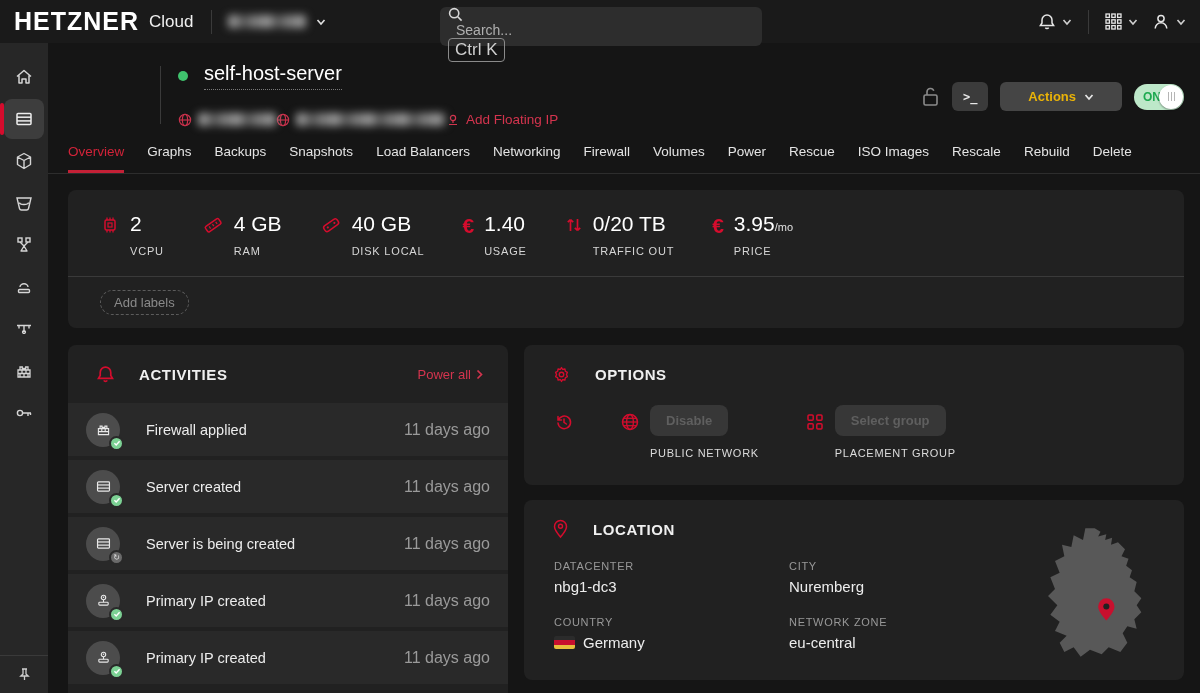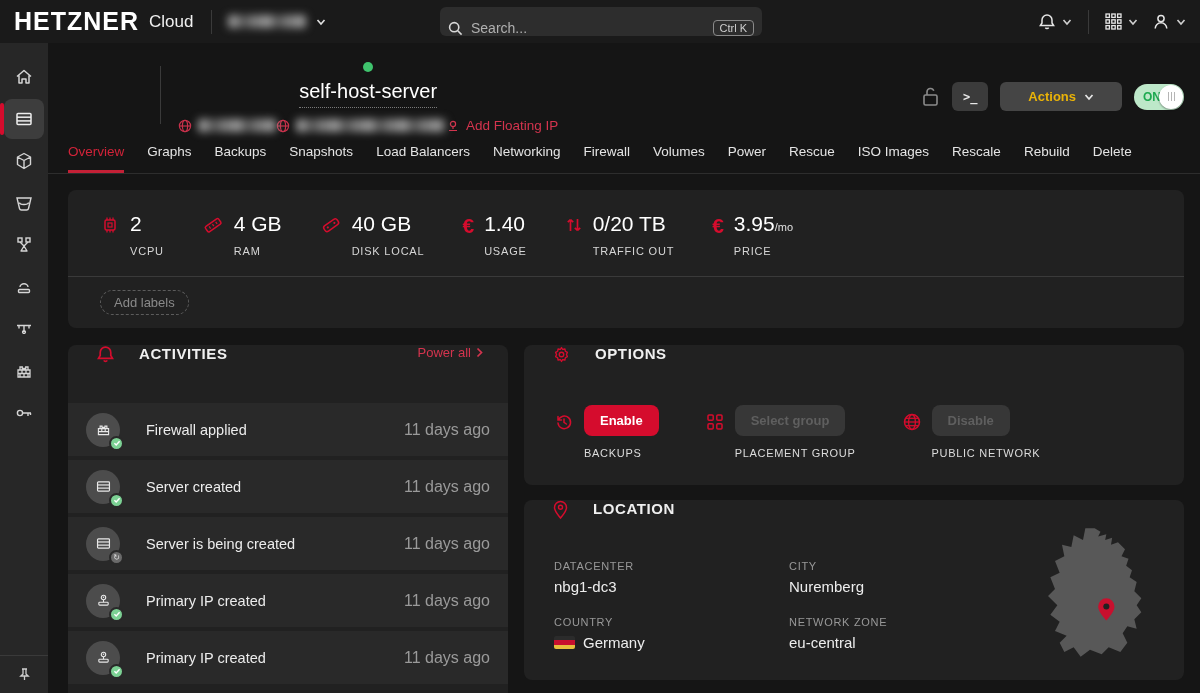--- a/index.html
+++ b/index.html
@@ -10,25 +10,25 @@
   .topbar { position:absolute; top:0; left:0; width:1200px; height:43px; background:#1a1a1a;
             display:flex; align-items:center; }
   .brand { margin-left:14px; color:#fff; font-size:25px; font-weight:800; letter-spacing:1px; }
   .brand-suffix { margin-left:10px; color:#f0f0f0; font-size:17px; font-weight:400; }
   .topbar-divider { width:1px; height:24px; background:#3a3a3a; margin:0 16px 0 18px; }
   .project-select { display:flex; align-items:center; gap:10px; cursor:pointer; }
   .blurred { display:inline-block; border-radius:3px; filter:blur(4px);
              background:repeating-linear-gradient(90deg,#9a9a9a 0 10px,#5f5f5f 10px 22px,#828282 22px 34px); }
   .blur-project { width:78px; height:13px; }
   .chev { width:10px; height:10px; }
-  .search-box { position:absolute; left:440px; top:7px; width:322px; height:29px; background:#2d2d2d;
-                border-radius:6px; display:flex; align-items:flex-end; padding:0 8px; cursor:text; }
+  .search-box { position:absolute; left:440px; top:7px; width:322px; height:39px; background:#2d2d2d;
+                border-radius:6px; display:flex; align-items:flex-start; padding:0 8px; cursor:text;flex-direction:column; }
   .search-box svg { flex:0 0 auto; }
   .search-placeholder { margin-left:8px; color:#b0b0b0; font-size:14px; flex:1; }
-  .kbd { border:1px solid #8a8a8a; border-radius:4px; color:#cfcfcf; font-size:11px; padding:1px 6px; }
+  .kbd { border:1px solid #8a8a8a; border-radius:4px; color:#cfcfcf; font-size:17px; padding:1px 6px; }
   .topbar-right { position:absolute; right:14px; top:0; height:43px; display:flex; align-items:center; gap:14px; }
   .tb-item { display:flex; align-items:center; gap:6px; cursor:pointer; }
 
   
   .sidebar { position:absolute; top:43px; left:0; width:48px; height:650px; background:#272727;
              display:flex; flex-direction:column; align-items:center; padding-top:14px; }
   .side-item { position:relative; width:40px; height:40px; margin-bottom:2px; display:flex;
                align-items:center; justify-content:center; border-radius:8px; cursor:pointer; }
   .side-item.active { background:#3d3d3d; }
   .side-item.active::before { content:""; position:absolute; left:-4px; top:4px; width:4px; height:32px;
@@ -38,24 +38,24 @@
 
   
   .srv-header { position:absolute; left:68px; top:58px; }
   .srv-type { color:#fff; font-size:33px; font-weight:500; letter-spacing:0.5px; }
   .srv-id { margin-top:4px; color:#9a9a9a; font-size:12px; display:flex; align-items:center; gap:2px; }
   .blur-id { width:58px; height:11px; }
   .srv-name-col { position:absolute; left:178px; top:62px; border-left:1px solid #3a3a3a; margin-left:-18px;
                   padding-left:18px; }
   .srv-name-col { border:none; }
   .hdr-vdivider { position:absolute; left:160px; top:66px; width:1px; height:58px; background:#3a3a3a; }
-  .name-row { display:flex; align-items:center; gap:8px;flex-direction:column; }
+  .name-row { display:flex; align-items:center; gap:16px; }
   .status-dot { width:10px; height:10px; border-radius:50%; background:#3fc36d; }
   .srv-name { color:#fff; font-size:20px; font-weight:500; border-bottom:1px dotted #7a7a7a; padding-bottom:4px; cursor:text; }
-  .ip-row { display:flex; align-items:center; margin-top:10px; }
+  .ip-row { display:flex; align-items:center; margin-top:22px; }
   .ip-chip { display:flex; align-items:center; gap:6px; }
   .blur-ip4 { width:78px; height:13px; }
   .blur-ip6 { width:150px; height:13px; }
   .add-fip { display:flex; align-items:center; gap:6px; color:#d4344e; font-size:13.5px; cursor:pointer; }
 
   .hdr-controls { position:absolute; right:16px; top:82px; display:flex; align-items:center; gap:12px; }
   .console-btn { width:36px; height:29px; background:#3b3b3b; border:none; border-radius:6px; color:#e8e8e8;
                  font-size:12px; font-weight:700; font-family:"DejaVu Sans Mono", monospace; cursor:pointer; }
   .actions-btn { height:29px; background:#454545; border:none; border-radius:6px; color:#eab308;
                  font-size:13px; font-weight:600; padding:0 28px; display:flex; align-items:center; gap:8px; cursor:pointer; }
@@ -78,21 +78,21 @@
   .stat { display:flex; gap:10px; }
   .stat-icon { margin-top:3px; }
   .euro-glyph { color:#d50c2d; font-size:21px; font-weight:700; line-height:22px; }
   .stat-value { color:#fff; font-size:21px; }
   .stat-suffix { color:#e0e0e0; font-size:11px; }
   .stat-label { color:#d6d6d6; font-size:11px; letter-spacing:0.8px; margin-top:9px; }
   .stats-divider { position:absolute; left:0; top:86px; width:100%; height:1px; background:#3a3a3a; }
   .add-labels { position:absolute; left:32px; top:100px; border:1px dashed #5c5c5c; border-radius:14px;
                 padding:4px 13px; color:#8a8a8a; font-size:13px; background:transparent; cursor:pointer; }
 
-  .panel-head { display:flex; align-items:flex-start; height:58px; padding:0 24px 0 28px; }
+  .panel-head { display:flex; align-items:center; height:58px; padding:0 24px 0 28px; }
   .panel-title { color:#f0f0f0; font-size:15px; font-weight:700; letter-spacing:0.6px; margin-left:24px; }
 
   
   .activities { left:68px; top:345px; width:440px; height:360px; }
   .view-all { margin-left:auto; display:flex; align-items:center; gap:4px; color:#d4344e; font-size:13px; cursor:pointer; }
   .act-row { position:relative; height:53px; margin:0 0 4px 0; background:#292929; display:flex; align-items:center; cursor:pointer; }
   .avatar { position:relative; width:34px; height:34px; border-radius:50%; background:#4c4c4c; margin-left:18px;
             display:flex; align-items:center; justify-content:center; flex:0 0 auto; }
   .badge { position:absolute; right:-4px; bottom:-4px; width:15px; height:15px; border-radius:50%;
            border:2px solid #292929; display:flex; align-items:center; justify-content:center; }
@@ -497,54 +497,50 @@
       <span class="panel-title">OPTIONS</span>
     </div>
     <div class="opt-row">
       <div class="opt-group">
         <span class="opt-icon">
             <svg class="ic" width="20" height="20" viewBox="0 0 20 20">
               <path d="M4 4.5 V8 H7.5 M4.4 8 a6.3 6.3 0 1 1 -.4 3" fill="none" stroke="#d50c2d" stroke-width="1.5" stroke-linecap="round"></path>
               <path d="M10 7 v3.4 l2.4 1.6" fill="none" stroke="#d50c2d" stroke-width="1.5" stroke-linecap="round"></path>
             </svg>
           </span>
+      </div>
+      <div class="opt-group">
+        <span class="opt-icon">
+            <svg class="ic" width="20" height="20" viewBox="0 0 20 20">
+              <circle cx="10" cy="10" r="7.5" fill="none" stroke="#d50c2d" stroke-width="1.5"></circle>
+              <ellipse cx="10" cy="10" rx="3.4" ry="7.5" fill="none" stroke="#d50c2d" stroke-width="1.3"></ellipse>
+              <line x1="2.5" y1="10" x2="17.5" y2="10" stroke="#d50c2d" stroke-width="1.3"></line>
+              <line x1="3.4" y1="6.3" x2="16.6" y2="6.3" stroke="#d50c2d" stroke-width="1.3"></line>
+              <line x1="3.4" y1="13.7" x2="16.6" y2="13.7" stroke="#d50c2d" stroke-width="1.3"></line>
+            </svg>
+          </span>
         <span>
-          <button class="opt-btn primary">Enable</button>
-          <div class="opt-label">BACKUPS</div>
+          <button class="opt-btn disabled">Disable</button>
+          <div class="opt-label">PUBLIC NETWORK</div>
         </span>
       </div>
       <div class="opt-group">
         <span class="opt-icon">
             <svg class="ic" width="20" height="20" viewBox="0 0 20 20">
               <g fill="none" stroke="#d50c2d" stroke-width="1.5">
                 <rect x="3" y="3" width="5.2" height="5.2" rx="1"></rect>
                 <rect x="11.8" y="3" width="5.2" height="5.2" rx="1"></rect>
                 <rect x="3" y="11.8" width="5.2" height="5.2" rx="1"></rect>
                 <rect x="11.8" y="11.8" width="5.2" height="5.2" rx="1"></rect>
               </g>
             </svg>
           </span>
         <span>
           <button class="opt-btn disabled">Select group</button>
           <div class="opt-label">PLACEMENT GROUP</div>
-        </span>
-      </div>
-      <div class="opt-group">
-        <span class="opt-icon">
-            <svg class="ic" width="20" height="20" viewBox="0 0 20 20">
-              <circle cx="10" cy="10" r="7.5" fill="none" stroke="#d50c2d" stroke-width="1.5"></circle>
-              <ellipse cx="10" cy="10" rx="3.4" ry="7.5" fill="none" stroke="#d50c2d" stroke-width="1.3"></ellipse>
-              <line x1="2.5" y1="10" x2="17.5" y2="10" stroke="#d50c2d" stroke-width="1.3"></line>
-              <line x1="3.4" y1="6.3" x2="16.6" y2="6.3" stroke="#d50c2d" stroke-width="1.3"></line>
-              <line x1="3.4" y1="13.7" x2="16.6" y2="13.7" stroke="#d50c2d" stroke-width="1.3"></line>
-            </svg>
-          </span>
-        <span>
-          <button class="opt-btn disabled">Disable</button>
-          <div class="opt-label">PUBLIC NETWORK</div>
         </span>
       </div>
     </div>
   </div>
 
   <div class="card location">
     <div class="panel-head">
       <svg class="ic" width="17" height="20" viewBox="0 0 16 20">
           <path d="M8 1.5 a6 6 0 0 1 6 6 c0 4-4.5 8.5-6 10.5 C6.5 16 2 11.5 2 7.5 a6 6 0 0 1 6-6 Z" fill="none" stroke="#d50c2d" stroke-width="1.5"></path>
           <circle cx="8" cy="7.3" r="2" fill="none" stroke="#d50c2d" stroke-width="1.4"></circle>

